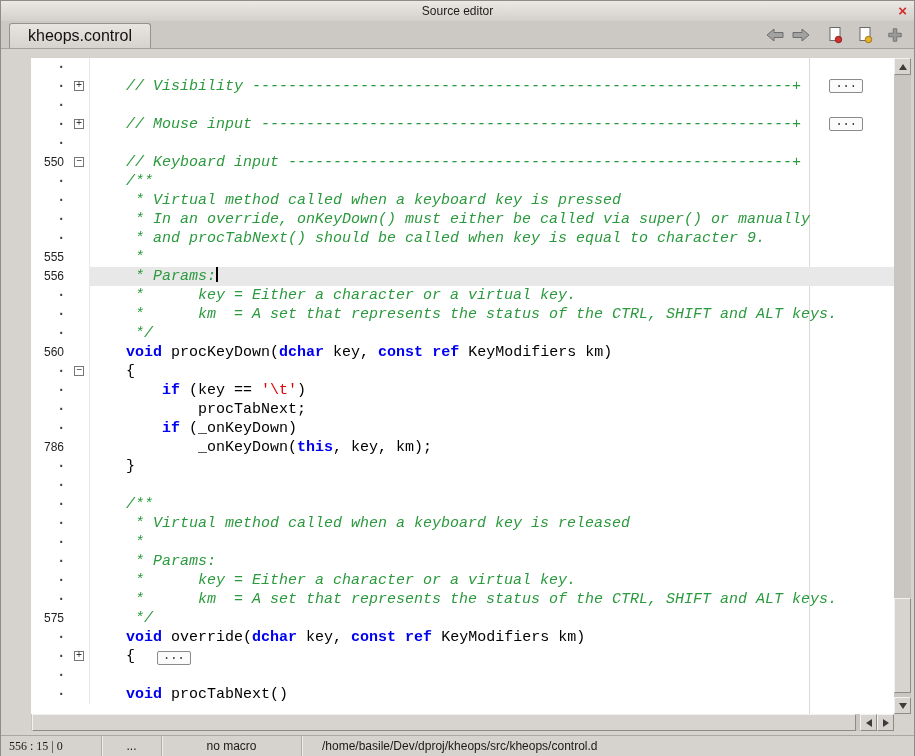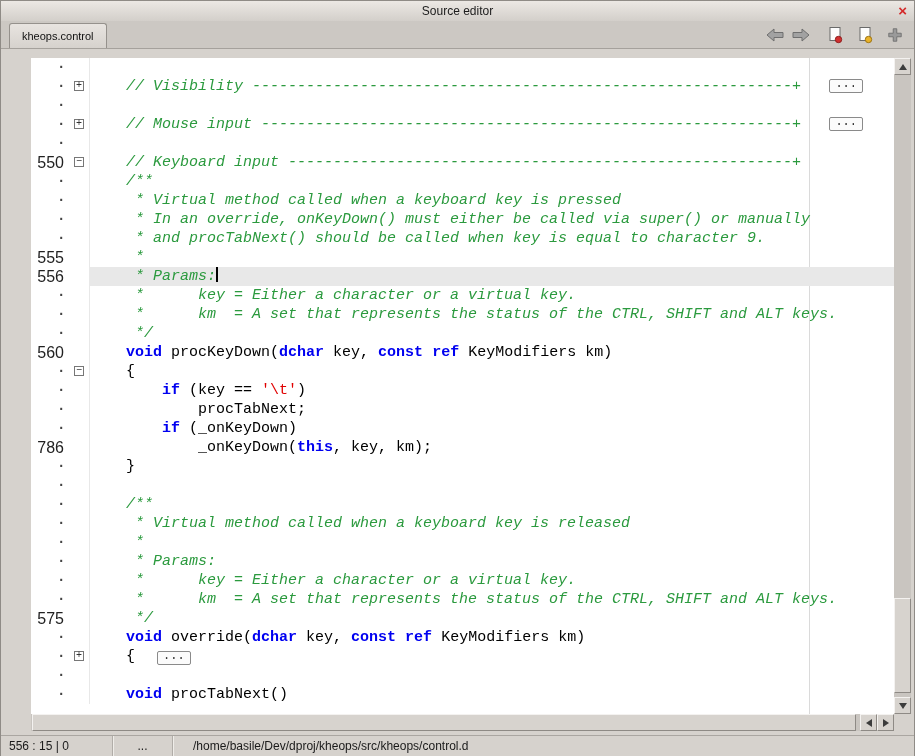--- a/index.html
+++ b/index.html
@@ -6,30 +6,30 @@
   body{width:915px;height:756px;overflow:hidden;background:#d6d2cd;font-family:"Liberation Sans",sans-serif;}
   .window{position:relative;width:915px;height:756px;box-sizing:border-box;background:#d6d2cd;border:1px solid #8f8b86;}
 
   
   .titlebar{position:absolute;left:0;top:0;right:0;height:20px;background:linear-gradient(#ece8e4,#d3cfca);border-bottom:1px solid #aaa6a1;}
   .title{position:absolute;left:0;right:0;top:0;text-align:center;line-height:20px;font-size:12px;color:#1c1c1c;}
   .closebtn{position:absolute;right:7px;top:0;line-height:19px;font-size:15px;font-weight:bold;color:var(--close,#d42a2a);cursor:default;}
 
   
   .tabbar{position:absolute;left:0;top:20px;right:0;height:27px;background:#ccc8c3;border-bottom:1px solid #a5a19c;}
-  .tab{position:absolute;left:8px;bottom:0;height:24px;padding:0 12px;background:linear-gradient(#e8e4e0,#d6d2cd);border:1px solid #95918c;border-bottom:none;border-radius:3px 3px 0 0;font-size:11px;line-height:24px;color:#111;}
+  .tab{position:absolute;left:8px;bottom:0;height:24px;padding:0 18px;background:linear-gradient(#e8e4e0,#d6d2cd);border:1px solid #95918c;border-bottom:none;border-radius:3px 3px 0 0;font-size:16px;line-height:24px;color:#111;}
   .toolbar{position:absolute;right:8px;top:0;height:27px;display:flex;align-items:center;}
   .tbtn{display:inline-flex;align-items:center;justify-content:center;width:22px;height:22px;}
   .sp12{margin-left:12px;}.sp8{margin-left:8px;}.sp4{margin-left:4px;}
 
   
   .editor{position:absolute;left:30px;top:57px;width:863px;height:656px;background:#fff;overflow:hidden;font-family:"Liberation Mono",monospace;font-size:15px;line-height:19px;}
   .margin-line{position:absolute;left:778px;top:0;bottom:0;width:1px;background:#dadada;}
   .line{display:flex;height:19px;position:relative;}
-  .gutter{width:40px;flex:none;text-align:right;padding-right:7px;box-sizing:border-box;font-family:"Liberation Sans",sans-serif;font-size:16px;line-height:19px;color:#222;}
+  .gutter{width:40px;flex:none;text-align:right;padding-right:7px;box-sizing:border-box;font-family:"Liberation Sans",sans-serif;font-size:12px;line-height:19px;color:#222;}
   .gutter.dot{font-size:14px;font-weight:bold;color:#444;}
   .foldcol{width:18px;flex:none;position:relative;border-right:1px solid #e8e8e8;}
   .foldbox{position:absolute;left:3px;top:4px;width:10px;height:10px;border:1px solid #777;background:#fff;font-size:10px;line-height:8px;text-align:center;color:#333;box-sizing:border-box;font-family:"Liberation Mono",monospace;}
   .codecell{flex:1;white-space:pre;color:#000;}
   .line.current .codecell{background:var(--current-line,#e8e8e8);}
   .tok-c{color:var(--comment,#2b9a3e);font-style:italic;}
   .tok-k{color:var(--keyword,#0000f0);font-weight:bold;}
   .tok-s{color:var(--string,#e00000);}
   .tok-p{color:#000;}
   .caret{display:inline-block;width:2px;height:15px;background:#000;vertical-align:-2px;}
@@ -46,21 +46,21 @@
   .vs-thumb{position:absolute;left:0;top:540px;width:17px;height:95px;background:#d7d3ce;border:1px solid;border-color:#f4f2f0 #8e8a85 #8e8a85 #f4f2f0;box-sizing:border-box;}
   .hs-thumb{position:absolute;left:1px;top:0;width:824px;height:17px;background:#d7d3ce;border:1px solid;border-color:#f4f2f0 #8e8a85 #8e8a85 #f4f2f0;box-sizing:border-box;}
   .tri-up{width:0;height:0;border-left:4px solid transparent;border-right:4px solid transparent;border-bottom:6px solid #3c3c3c;}
   .tri-down{width:0;height:0;border-left:4px solid transparent;border-right:4px solid transparent;border-top:6px solid #3c3c3c;}
   .tri-left{width:0;height:0;border-top:4px solid transparent;border-bottom:4px solid transparent;border-right:6px solid #3c3c3c;}
   .tri-right{width:0;height:0;border-top:4px solid transparent;border-bottom:4px solid transparent;border-left:6px solid #3c3c3c;}
 
   
   .statusbar{position:absolute;left:0;right:0;top:734px;height:22px;box-sizing:border-box;background:#d6d2cd;border-top:1px solid #aaa6a1;display:flex;font-size:12px;line-height:20px;color:#1a1a1a;}
   .sb{box-sizing:border-box;border-right:1px solid #b1ada8;box-shadow:1px 0 0 #efede9;padding:0 8px;white-space:nowrap;overflow:hidden;}
-  .sb1{width:112px;flex:none;}
+  .sb1{width:101px;flex:none;font-family:Liberation Serif, serif;}
   .sb2{width:60px;flex:none;text-align:center;}
   .sb3{width:140px;flex:none;text-align:center;}
   .sb4{flex:1;border-right:none;box-shadow:none;padding-left:20px;}
 </style>
 </head>
 <body>
 
 <div class="window">
 
   <div class="titlebar">
@@ -307,16 +307,17 @@
         <span class="tri-left"></span>
       </div>
     <div class="scroll-btn hs-b2">
         <span class="tri-right"></span>
       </div>
   </div>
 
   <div class="statusbar">
     <div class="sb sb1">556 : 15 | 0</div>
     <div class="sb sb2">...</div>
+    <div class="sb sb3">no macro</div>
     <div class="sb sb4">/home/basile/Dev/dproj/kheops/src/kheops/control.d</div>
   </div>
 
 </div>
 
 </body></html>

